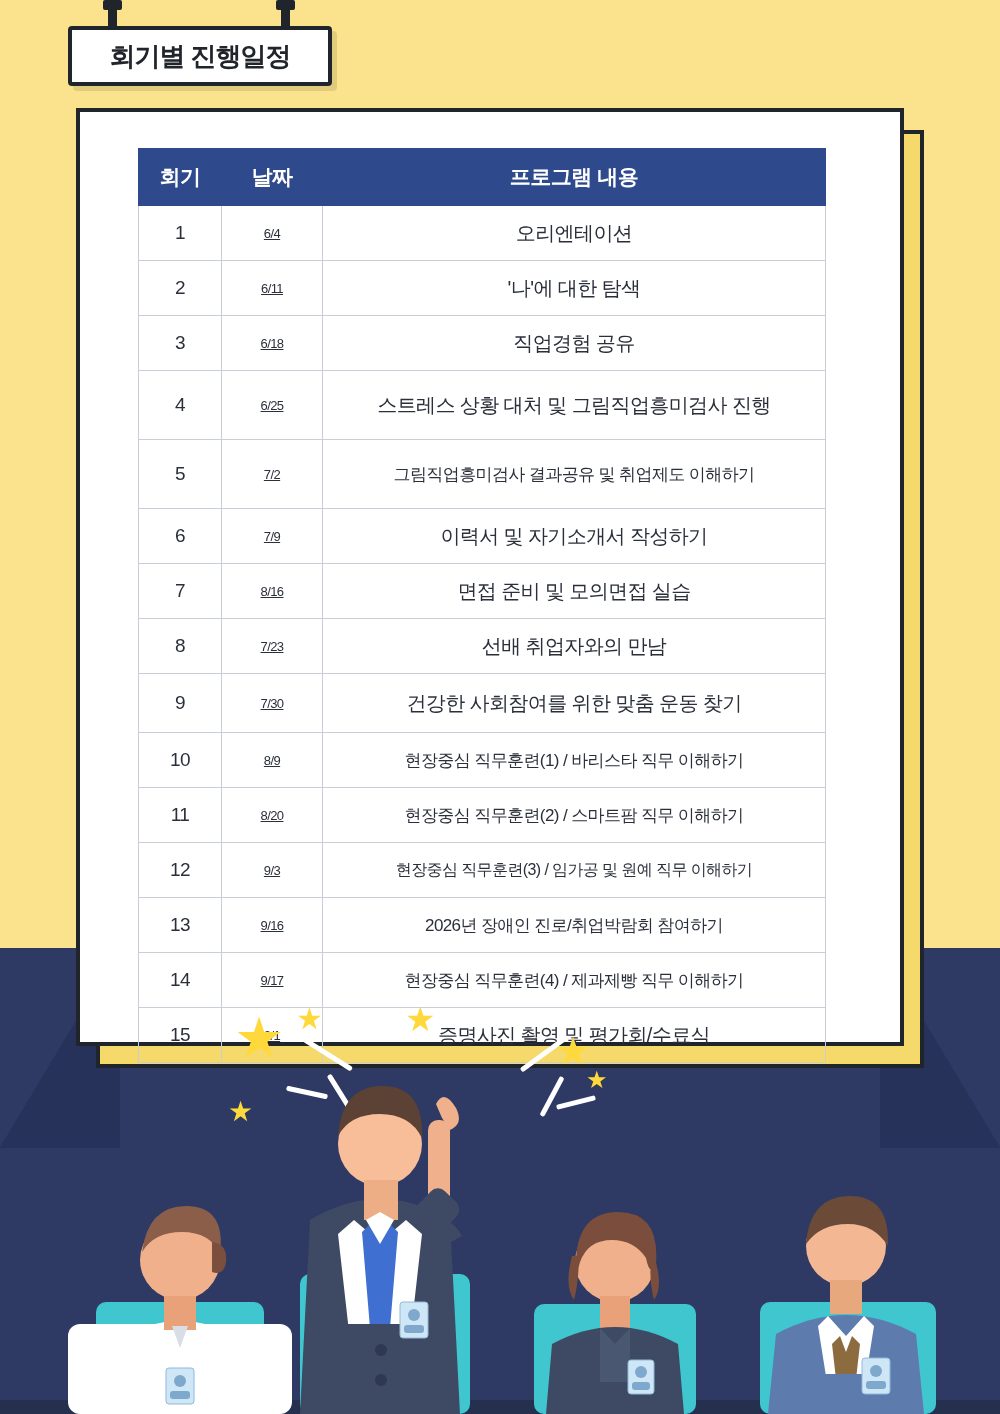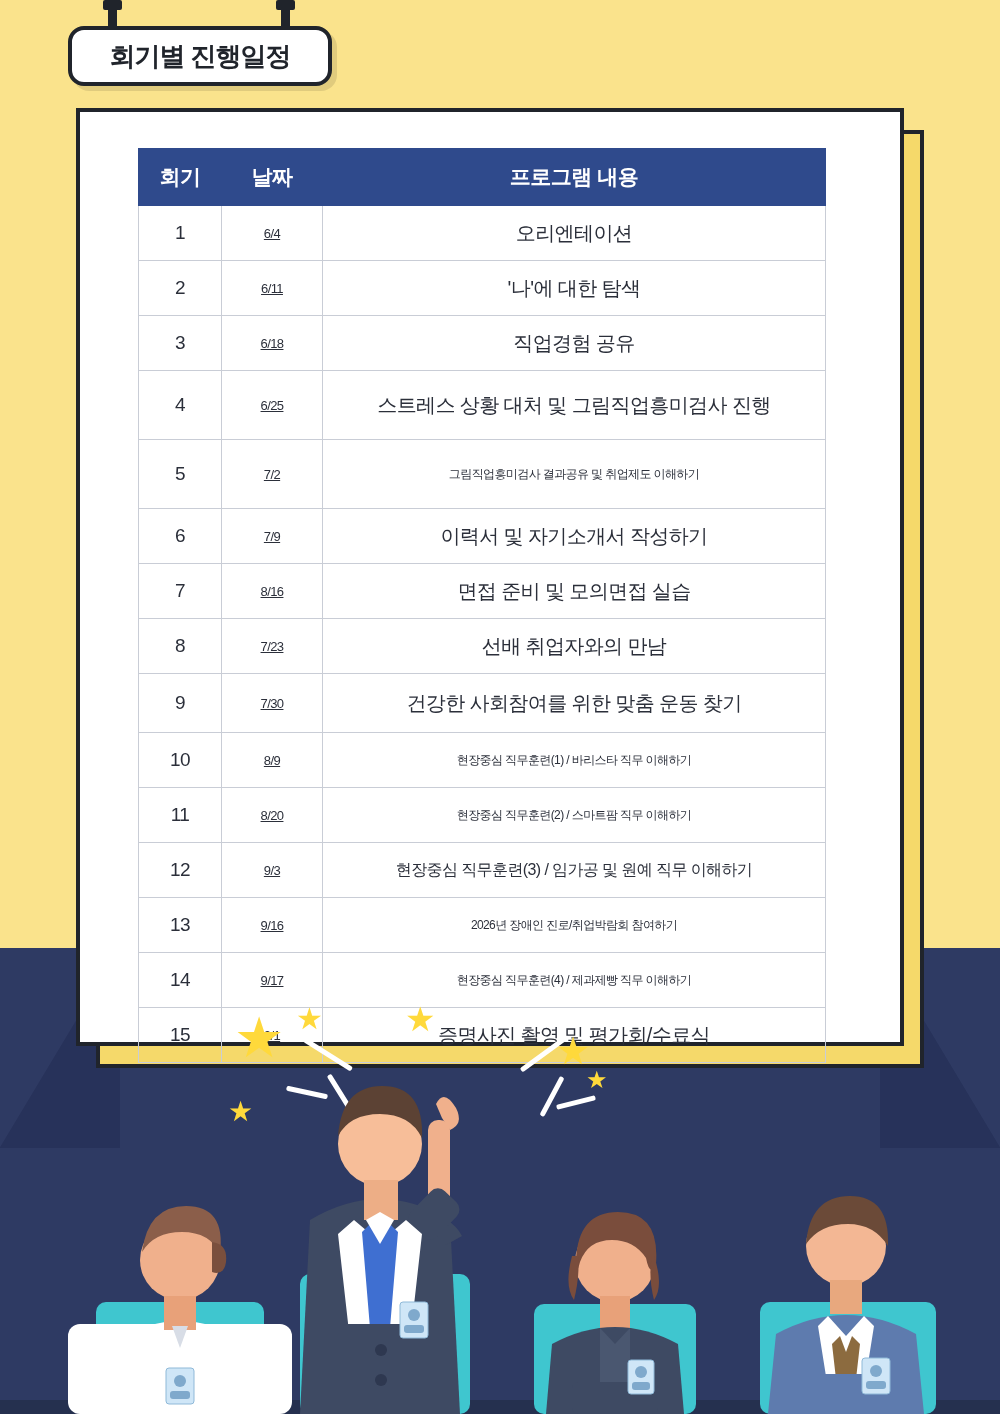--- a/index.html
+++ b/index.html
@@ -21,21 +21,21 @@
       linear-gradient(to bottom left, transparent 49.6%, #27325A 50%) right top/120px 200px no-repeat;
   }
   .bg-bottom-strip{
     position:absolute;left:0;bottom:0;width:1000px;height:14px;background:#25304F;
   }
   .hanger{position:absolute;top:0;width:9px;height:26px;background:#20242b;}
   .hanger-cap{position:absolute;width:19px;height:10px;background:#20242b;border-radius:2px;}
 
   .title-box{
     position:absolute;left:68px;top:26px;width:256px;height:52px;
-    background:#ffffff;border:4px solid #20242b;border-radius:16px;
+    background:#ffffff;border:4px solid #20242b;border-radius:4px;
     display:flex;align-items:center;justify-content:center;
     box-shadow:5px 5px 0 rgba(0,0,0,0.10);
   }
   .title-text{
     font-size:26px;font-weight:bold;color:#20242b;letter-spacing:-1px;
     font-family:"Liberation Sans","DejaVu Sans",sans-serif;
   }
 
   
   .card-shadow{
@@ -57,21 +57,21 @@
   th.c-no{width:80px;}
   th.c-date{width:98px;}
   th.c-prog{width:500px;}
   tbody td{
     border:1px solid #c9cdd6;color:#2b2f3a;text-align:center;
     height:52px;font-size:19px;letter-spacing:-0.6px;
   }
   tbody td.no{font-size:19px;}
   tbody td.date{font-size:13px;text-decoration:underline;}
   tbody td.prog{font-size:20px;}
-  tbody td.prog.small{font-size:12px;}
+  tbody td.prog.small{font-size:17px;}
   tbody tr:nth-child(4) td,tbody tr:nth-child(5) td{height:66px;}
   tbody tr:nth-child(9) td{height:56px;}
 
   
   .star{position:absolute;color:#FFD93B;line-height:1;}
   .spark{position:absolute;background:#ffffff;border-radius:2px;}
 
   
   .person{position:absolute;bottom:0;}
 </style>

